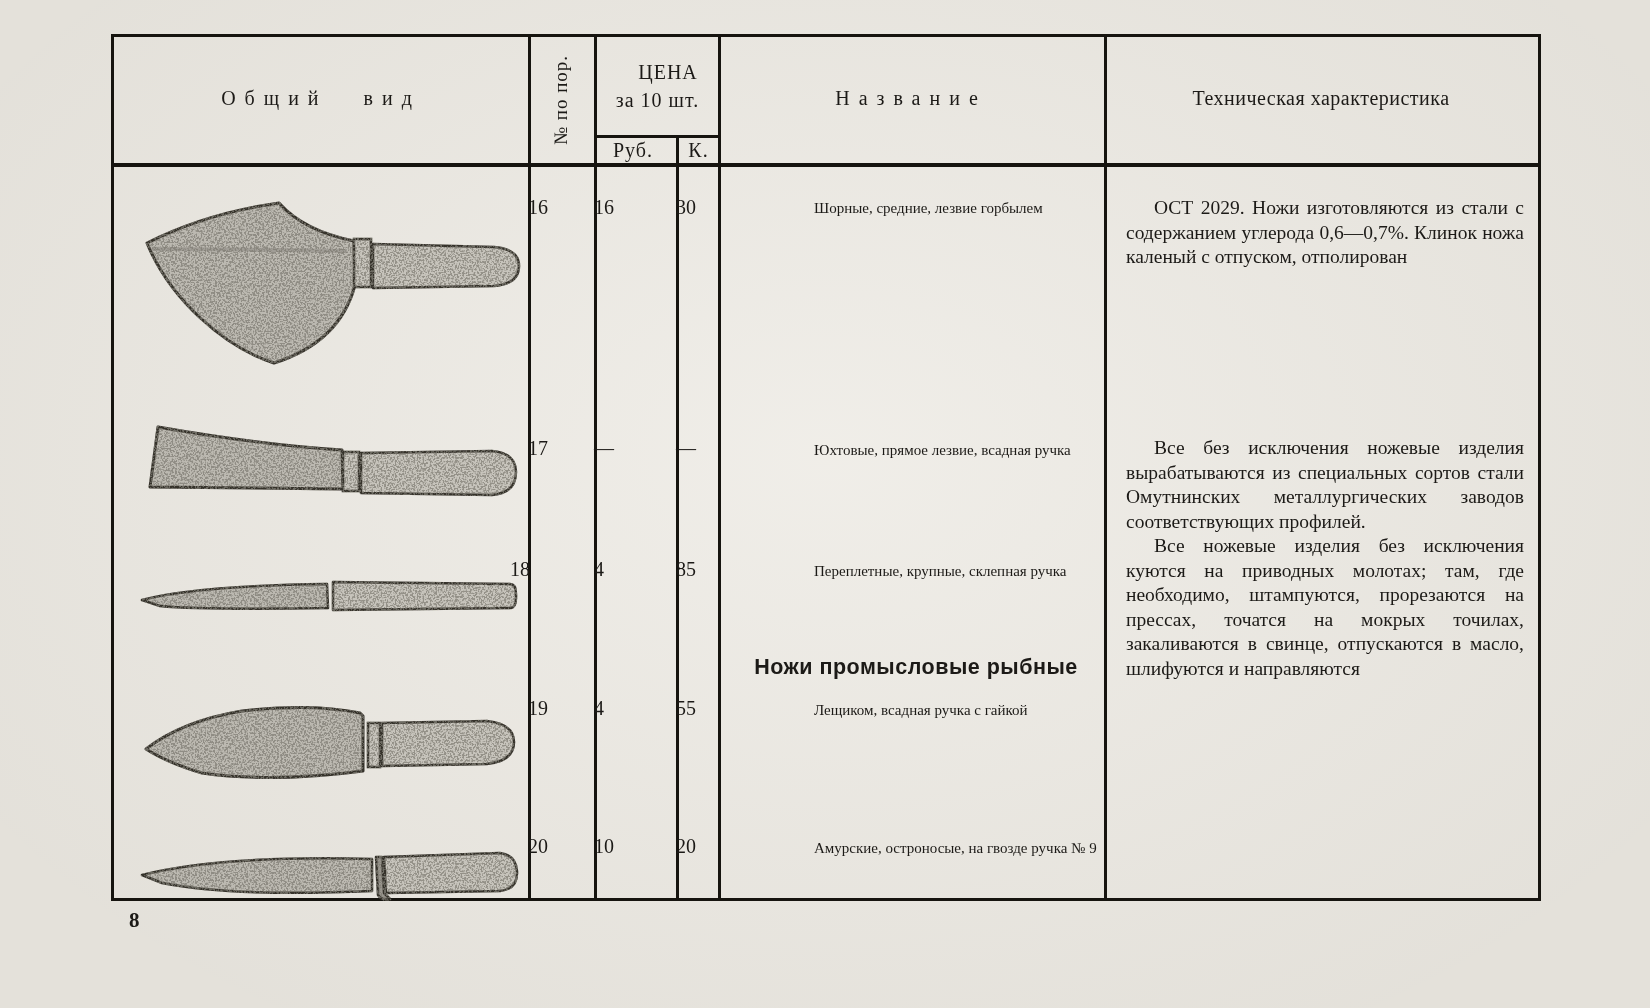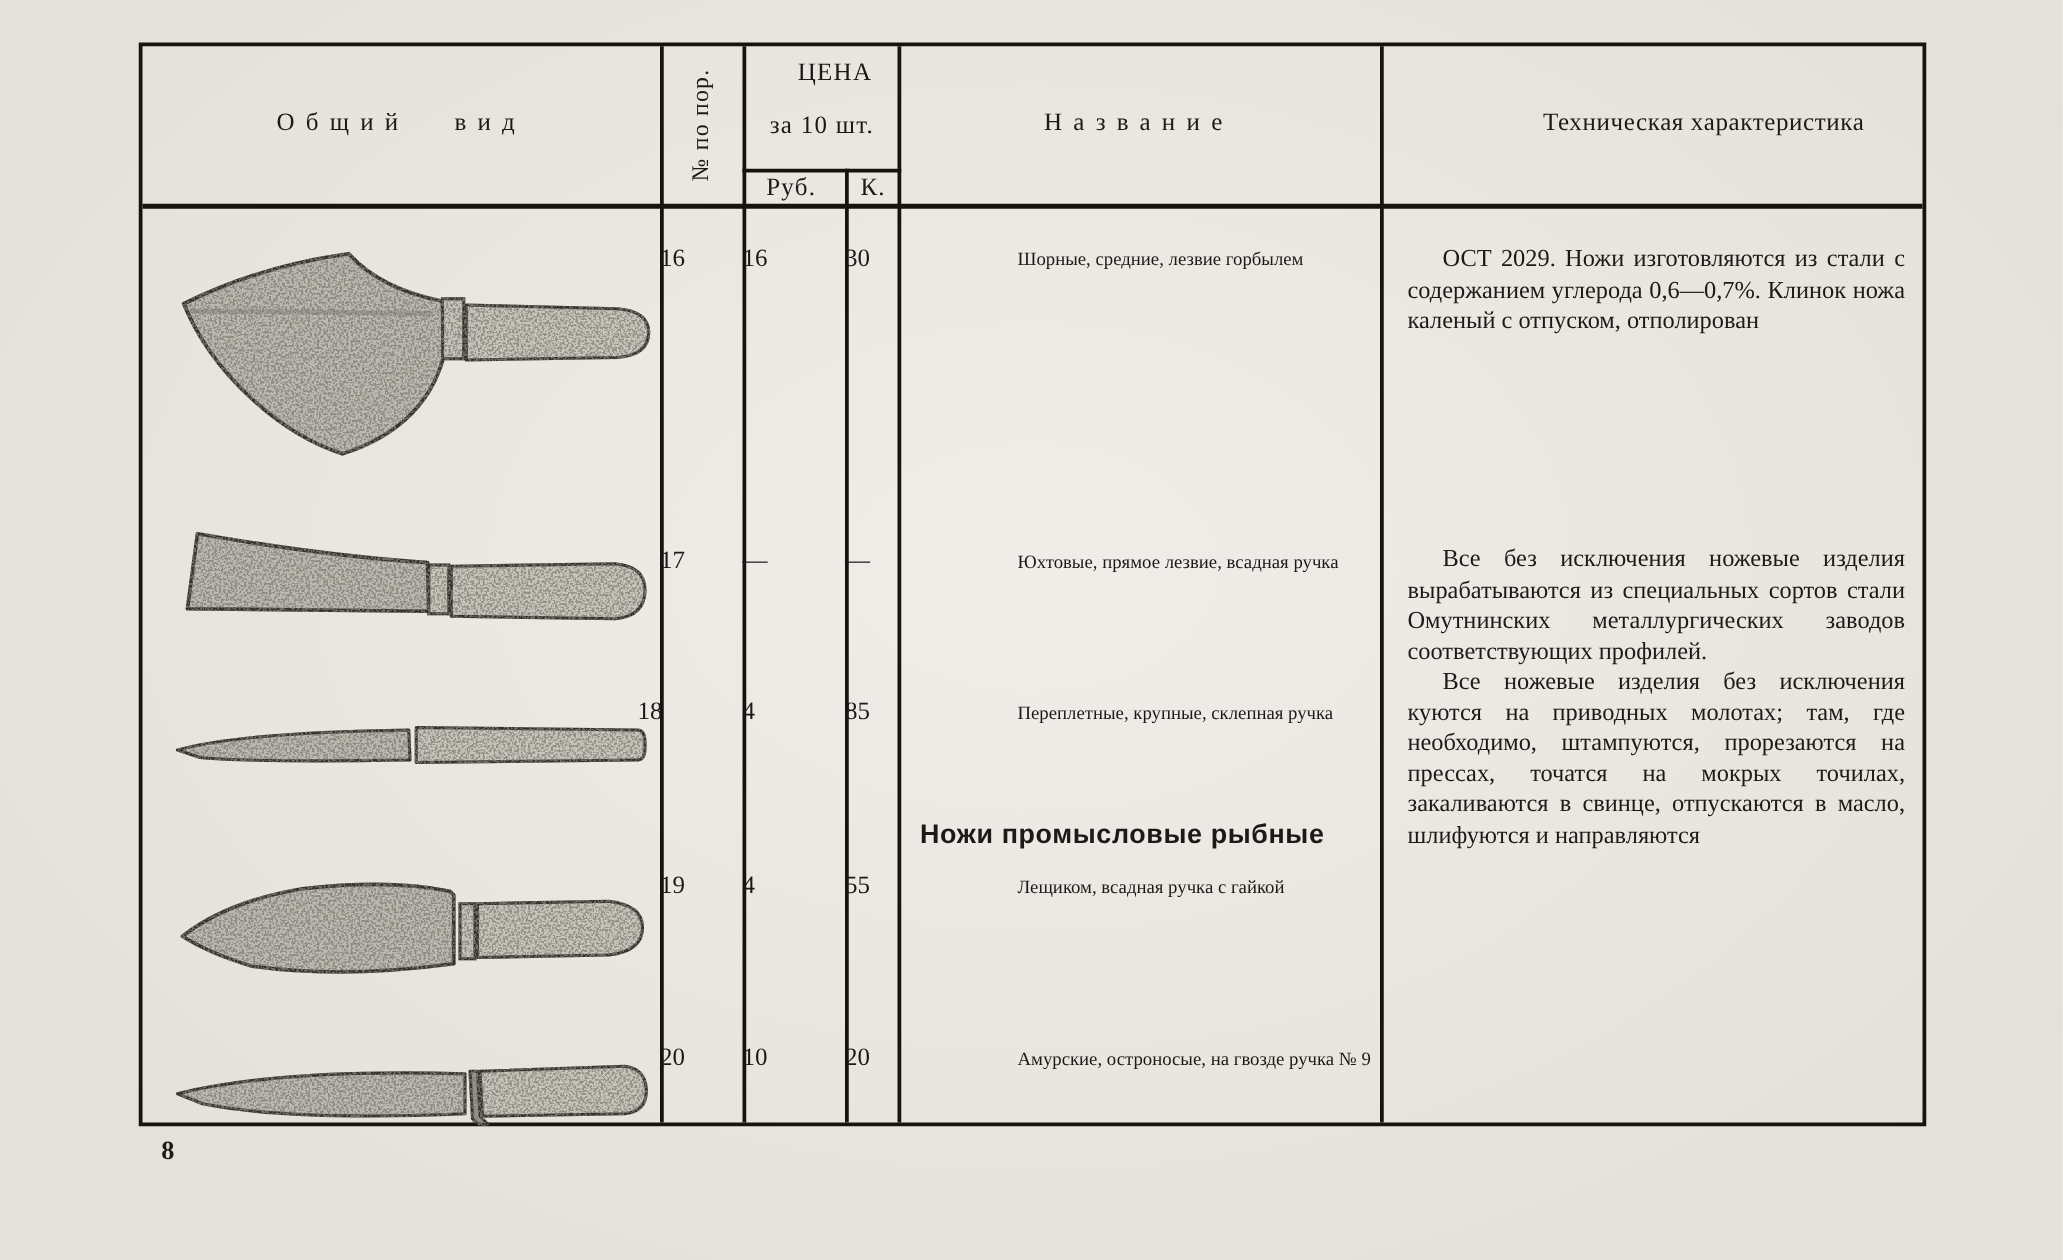--- a/index.html
+++ b/index.html
@@ -47,20 +47,21 @@
     position:absolute;left:1012px;width:398px;
     font-size:19.5px;line-height:24.5px;
     text-align:justify;
   }
   .techcell p{margin:0;text-indent:28px;}
   .section-heading{
     position:absolute;left:622px;width:360px;
     font-family:"Liberation Sans", sans-serif;
     font-weight:bold;font-size:21.5px;letter-spacing:0.5px;
     white-space:nowrap;
+    text-align:center;
   }
   .knife{position:absolute;}
   .pagenum{
     position:absolute;left:129px;top:908px;
     font-size:21px;font-weight:bold;
   }
   svg{display:block;}
 </style>
 </head>
 <body>
@@ -88,26 +89,26 @@
     <div class="vline" style="left:480px"></div>
     <div class="vline" style="left:562px;top:98px"></div>
     <div class="vline" style="left:604px"></div>
     <div class="vline" style="left:990px"></div>
 
     <div class="hline" style="top:126px;height:4px"></div>
     <div class="hline" style="top:98px;left:480px;right:auto;width:127px"></div>
 
     <div class="hdr hdr-spaced" style="left:0;width:414px;top:50px">Общий вид</div>
     <div class="hdr hdr-vert" style="left:380px;width:134px;top:52px">№ по пор.</div>
-    <div class="hdr" style="left:480px;width:148px;top:10px">ЦЕНА</div>
+    <div class="hdr" style="left:480px;width:148px;top:24px">ЦЕНА</div>
     <div class="hdr" style="left:480px;width:127px;top:52px">за 10 шт.</div>
     <div class="hdr" style="left:483px;width:72px;top:102px">Руб.</div>
     <div class="hdr" style="left:565px;width:39px;top:102px">К.</div>
     <div class="hdr hdr-spaced" style="left:604px;width:386px;top:50px">Название</div>
-    <div class="hdr" style="left:1032px;width:434px;top:50px;letter-spacing:0.5px">Техническая характеристика</div>
+    <div class="hdr" style="left:990px;width:434px;top:50px;letter-spacing:0.5px">Техническая характеристика</div>
 
     <svg class="knife" style="left:18px;top:152px" width="392" height="182" viewBox="0 0 392 182">
       <g filter="url(#grain)">
         <path d="M15,54 Q75,24 147,14 Q172,42 222,52 L223,96 C212,138 180,162 142,174 C92,158 38,110 15,54 Z" fill="#bcb9b1" stroke="#35312a" stroke-width="3" stroke-linejoin="round"></path>
         <rect x="222" y="50" width="17" height="48" fill="#c7c4bc" stroke="#35312a" stroke-width="2.5"></rect>
         <path d="M241,55 L362,58 Q387,60 387,77 Q387,95 362,97 L241,99 Z" fill="#c7c4bc" stroke="#35312a" stroke-width="2.5" stroke-linejoin="round"></path>
         <path d="M20,60 Q90,60 215,62" fill="none" stroke="#8d8a83" stroke-width="4" opacity="0.6"></path>
       </g>
     </svg>
 

